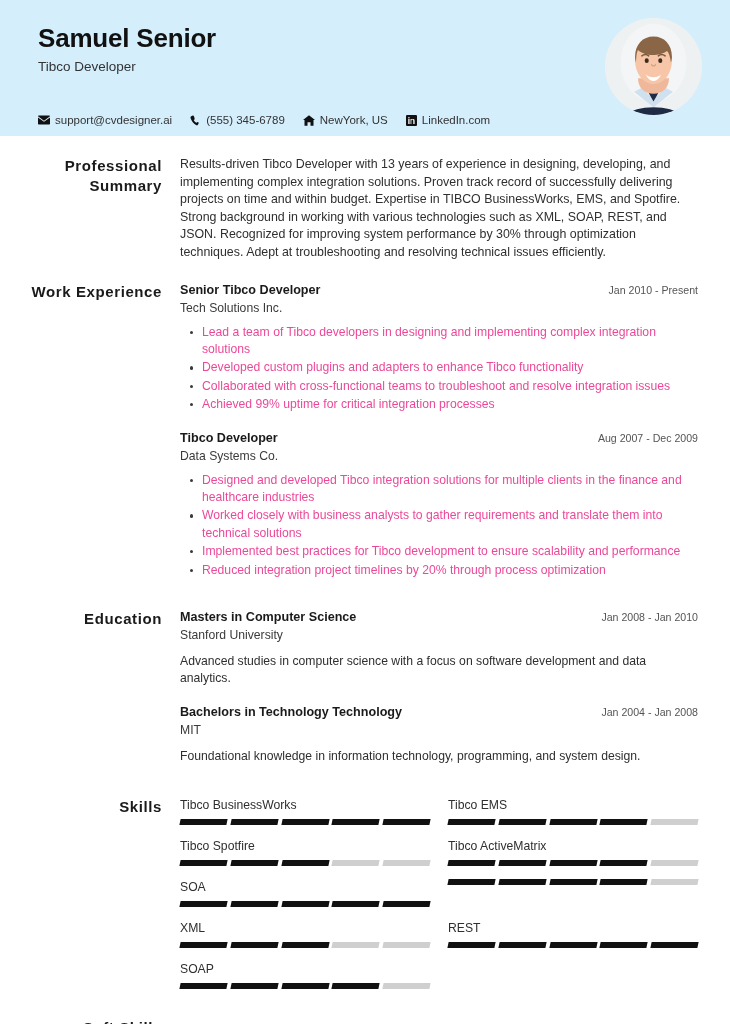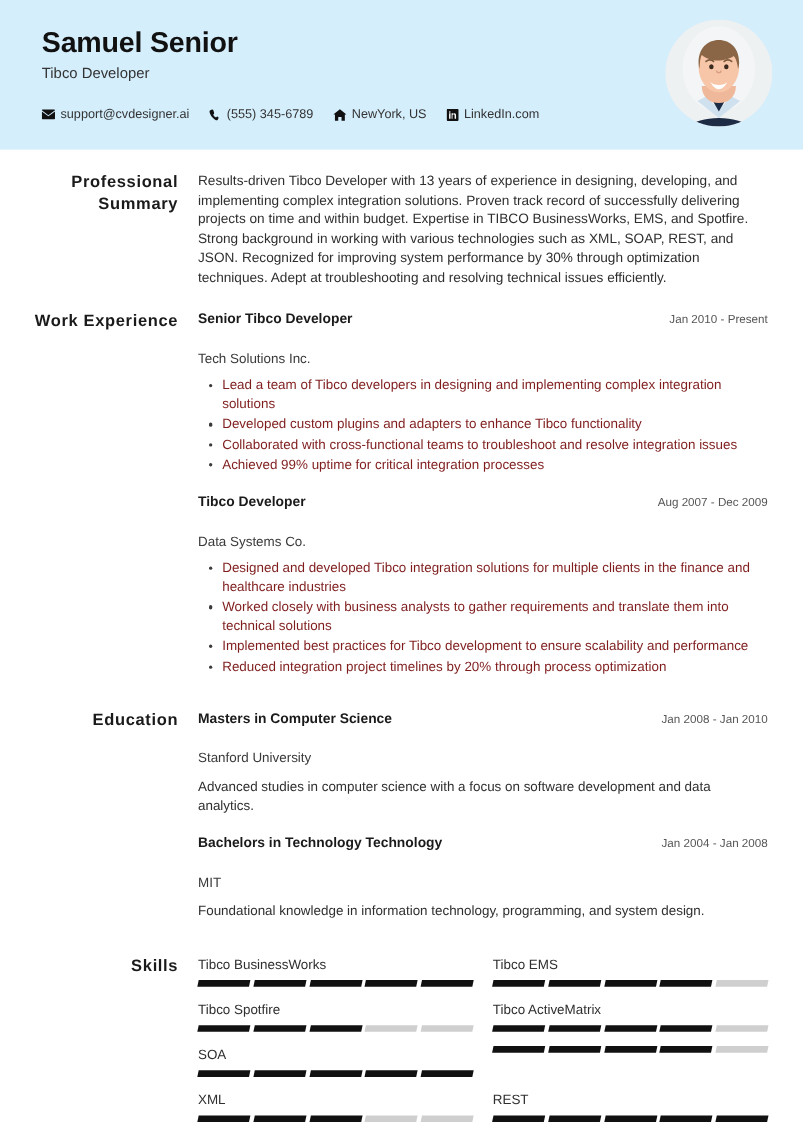--- a/index.html
+++ b/index.html
@@ -31,21 +31,21 @@
   .job-title {
     font-size: 13.5px;
     color: #333;
     margin-top: 4px;
     line-height: 18px;
   }
   .contact-row {
     display: flex;
     align-items: center;
     gap: 18px;
-    margin-top: 22px;
+    margin-top: 38px;
     font-size: 11.5px;
     color: #333;
   }
   .contact-item { display: flex; align-items: center; gap: 5px; white-space: nowrap; }
   .contact-item svg { display: block; }
 
   .avatar {
     position: absolute;
     top: 18px;
     right: 28px;
@@ -101,38 +101,38 @@
   .entry-date {
     font-size: 10.6px;
     color: #555;
     white-space: nowrap;
     line-height: 16px;
   }
   .entry-sub {
     font-size: 12.2px;
     color: #3a3a3a;
     line-height: 17px;
-    margin-top: 19px;
+    margin-top: 1px;
   }
   .entry-desc {
     font-size: 12.2px;
     color: #2f2f2f;
     line-height: 17.4px;
     margin-top: 9px;
   }
   ul.bullets {
     margin: 7px 0 0 0;
     padding-left: 22px;
     list-style: none;
   }
   ul.bullets li {
     position: relative;
     font-size: 12.2px;
     line-height: 17.4px;
-    color: #7f1d1d;
+    color: #ec4899;
     margin-bottom: 1px;
   }
   ul.bullets li::before {
     content: "";
     position: absolute;
     left: -12px;
     top: 7px;
     width: 3.2px;
     height: 3.2px;
     border-radius: 50%;

